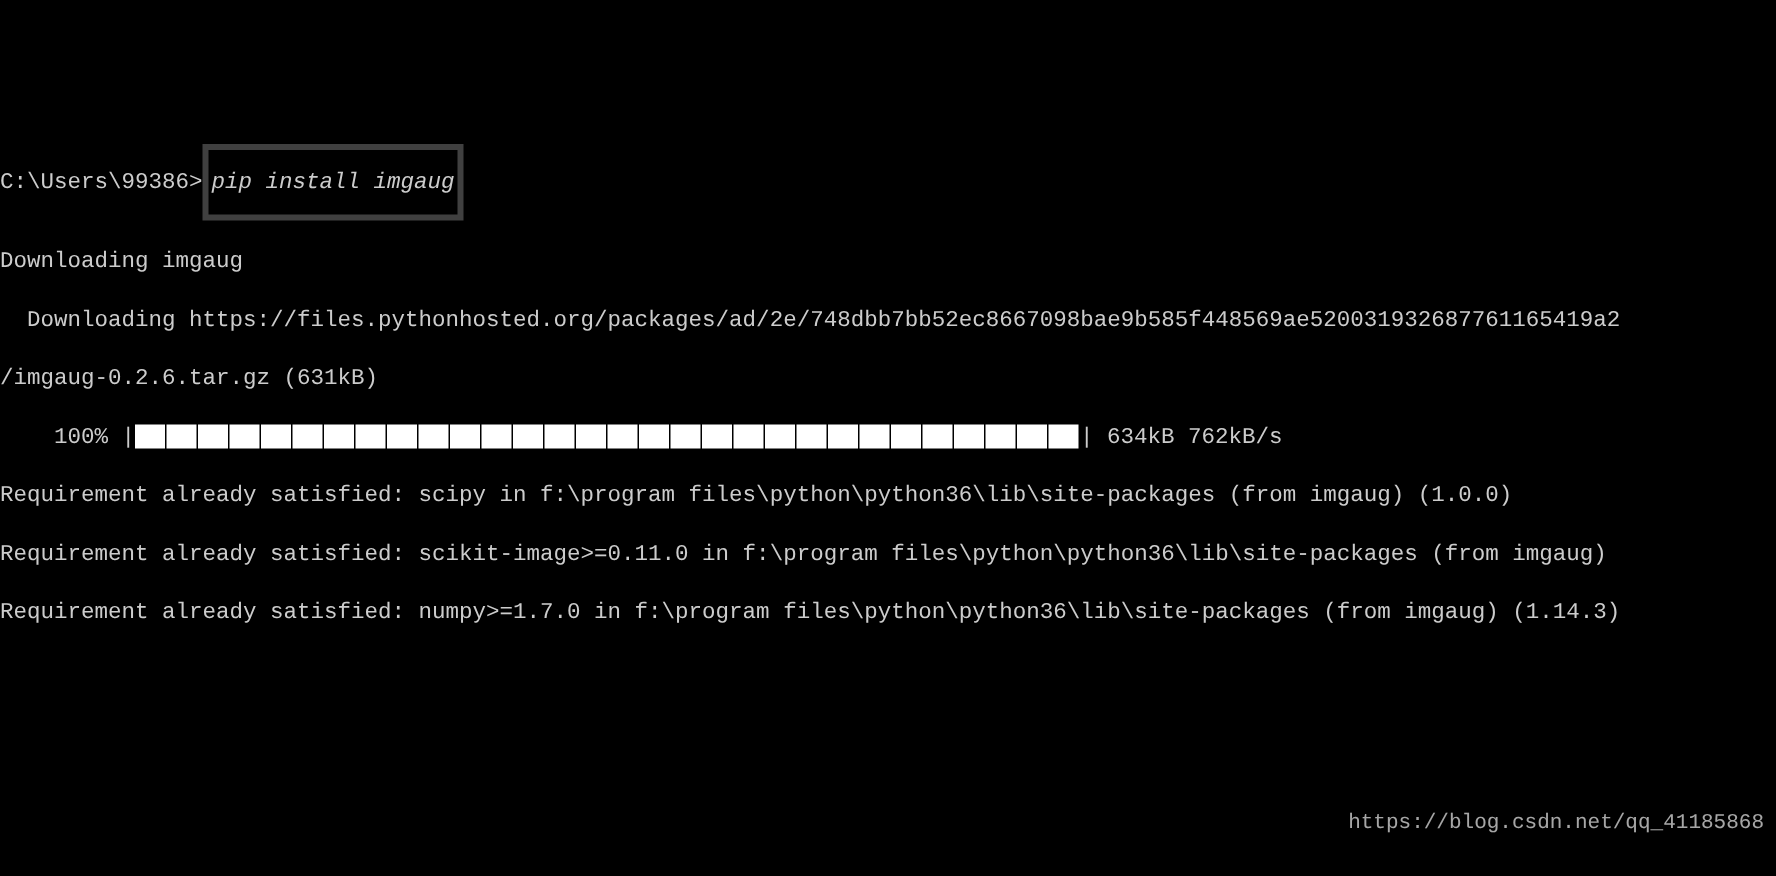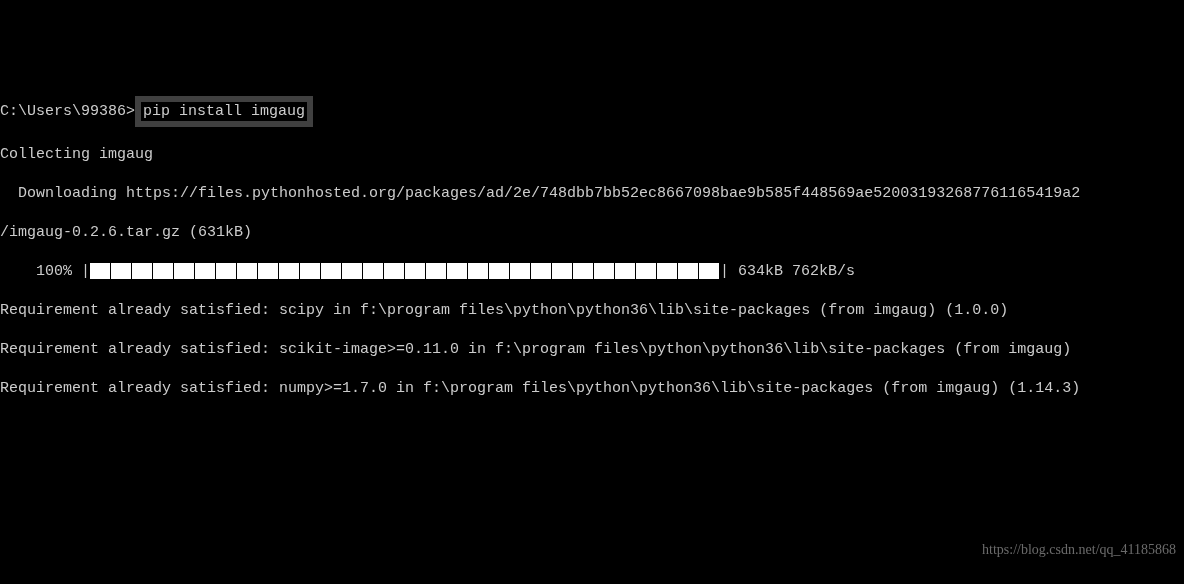--- a/index.html
+++ b/index.html
@@ -14,51 +14,52 @@
       height: 584px;
       overflow: hidden;
       position: relative;
       white-space: pre-wrap;
       word-break: break-all;
     }
     .line {
       white-space: pre;
     }
     .highlight-box {
-      border: 6px solid #404040;
+      border: 4px solid #404040;
       display: inline-block;
-      padding: 0 2px;
+      padding: 12px 2px;
       margin: -2px 0;
+      font-style: italic;
     }
     .progress-block {
       display: inline-block;
       width: 20px;
       height: 16px;
       background: #fff;
       vertical-align: middle;
       margin-right: 1px;
     }
     .watermark {
       position: absolute;
       bottom: 25px;
       right: 8px;
-      color: #a3a3a3;
+      color: #ffffff;
       font-size: 14px;
       opacity: 0.65;
-      font-family: Liberation Serif, serif;
+      font-family: Liberation Mono, monospace;
     }
   </style>
 </head>
 <body>
 
 
 
 <div>
 <div class="line"><span>C:\Users\99386&gt;</span><span class="highlight-box">pip install imgaug</span></div>
-<div class="line">Collecting imgaug</div>
+<div class="line">Downloading imgaug</div>
 <div class="line">  Downloading https://files.pythonhosted.org/packages/ad/2e/748dbb7bb52ec8667098bae9b585f448569ae520031932687761165419a2</div>
 <div class="line">/imgaug-0.2.6.tar.gz (631kB)</div>
 <div class="line"><span>    100% |</span><span><span class="progress-block"></span><span class="progress-block"></span><span class="progress-block"></span><span class="progress-block"></span><span class="progress-block"></span><span class="progress-block"></span><span class="progress-block"></span><span class="progress-block"></span><span class="progress-block"></span><span class="progress-block"></span><span class="progress-block"></span><span class="progress-block"></span><span class="progress-block"></span><span class="progress-block"></span><span class="progress-block"></span><span class="progress-block"></span><span class="progress-block"></span><span class="progress-block"></span><span class="progress-block"></span><span class="progress-block"></span><span class="progress-block"></span><span class="progress-block"></span><span class="progress-block"></span><span class="progress-block"></span><span class="progress-block"></span><span class="progress-block"></span><span class="progress-block"></span><span class="progress-block"></span><span class="progress-block"></span><span class="progress-block"></span></span><span>| 634kB 762kB/s</span></div>
 <div class="line">Requirement already satisfied: scipy in f:\program files\python\python36\lib\site-packages (from imgaug) (1.0.0)</div>
 <div class="line">Requirement already satisfied: scikit-image&gt;=0.11.0 in f:\program files\python\python36\lib\site-packages (from imgaug)</div>
 <div class="line">Requirement already satisfied: numpy&gt;=1.7.0 in f:\program files\python\python36\lib\site-packages (from imgaug) (1.14.3)</div>
 <div class="line"> </div>
 
 
 

